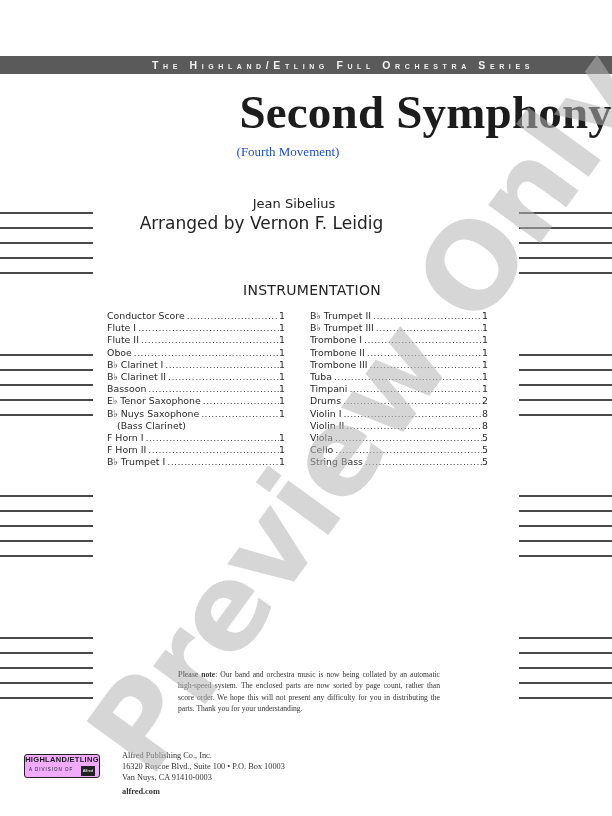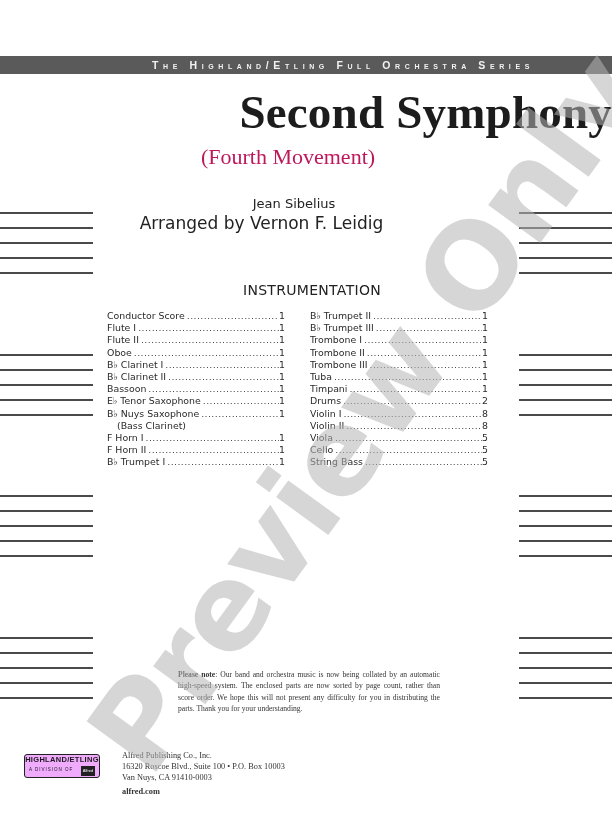--- a/index.html
+++ b/index.html
@@ -1,20 +1,20 @@
 <!DOCTYPE html>
 <html><head>
 <meta charset="utf-8">
 <style>
   html, body { margin:0; padding:0; }
   body { width:612px; height:816px; position:relative; background:#ffffff; overflow:hidden; font-family:"Liberation Serif", serif; color:#1a1a1a; }
   .series-bar { position:absolute; left:0; top:56px; width:612px; height:18px; background:#5a5a5a; color:#f2f2f2; font-family:"Liberation Sans", sans-serif; font-weight:bold; font-size:10.5px; letter-spacing:4.6px; text-align:center; line-height:18px; font-variant:small-caps;padding-left:32px; }
   .series-bar span { display:inline-block; padding-left:10px; }
   .title { position:absolute; left:0; width:612px; text-align:right; top:84px; font-family:Liberation Serif, serif; font-weight:bold; font-size:47px; line-height:56px; color:#1c1c1c; letter-spacing:0.2px; }
-  .subtitle { position:absolute; left:0; width:576px; text-align:center; top:144px; font-size:22px; color:#be185d; }
+  .subtitle { position:absolute; left:0; width:576px; text-align:center; top:144px; font-size:13px; color:#1d4ed8; }
   .composer { position:absolute; left:0; width:588px; text-align:center; top:196px; font-family:"DejaVu Sans", sans-serif; font-size:13px; color:#222; }
   .arranger { position:absolute; left:0; width:523px; text-align:center; top:213px; font-family:"DejaVu Sans", sans-serif; font-size:17px; color:#222; }
   .instr-heading { position:absolute; left:6px; width:612px; text-align:center; top:282px; font-family:"DejaVu Sans", sans-serif; font-size:14px; letter-spacing:0.3px; color:#222; }
   .col { position:absolute; top:310px; width:178px; font-family:"DejaVu Sans", sans-serif; font-size:9.4px; line-height:12.2px; color:#2a2a2a; }
   .col.left { left:107px; }
   .col.right { left:310px; }
   .row { display:flex; align-items:baseline; white-space:nowrap; overflow:hidden; height:12.2px; }
   .row .name { flex:0 0 auto; padding-right:2px; }
   .row .dots { flex:1 1 auto; overflow:hidden; color:#444; letter-spacing:0.4px; }
   .row .dots::before { content:"........................................................................................................"; }

